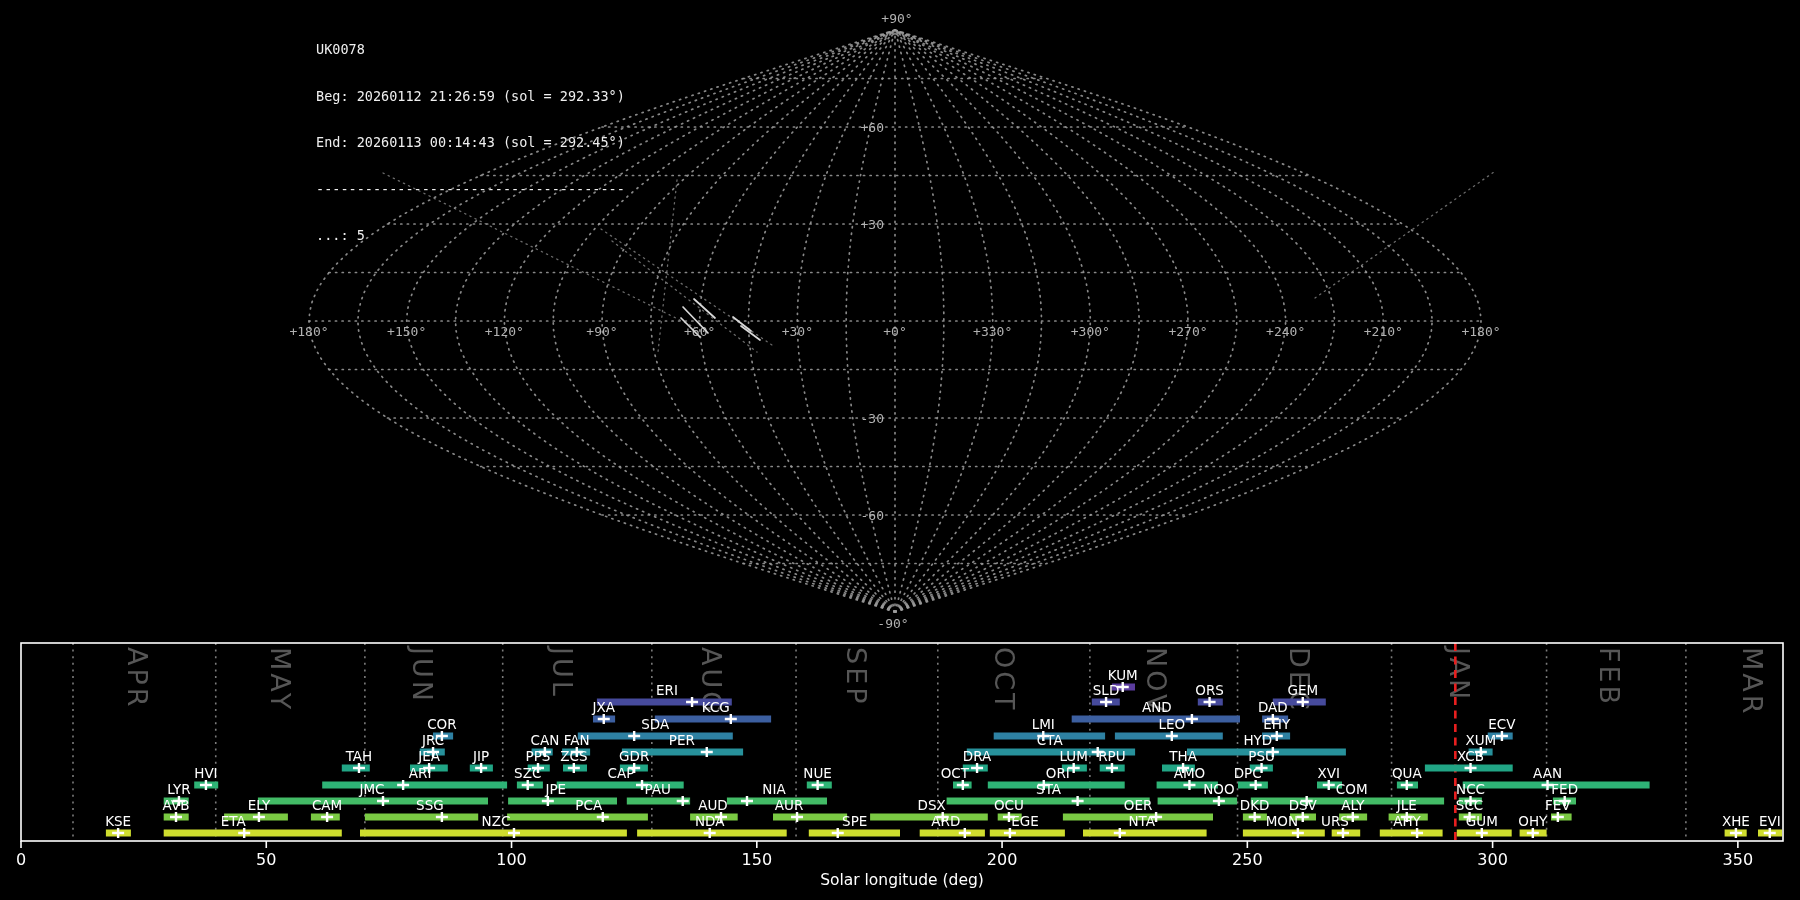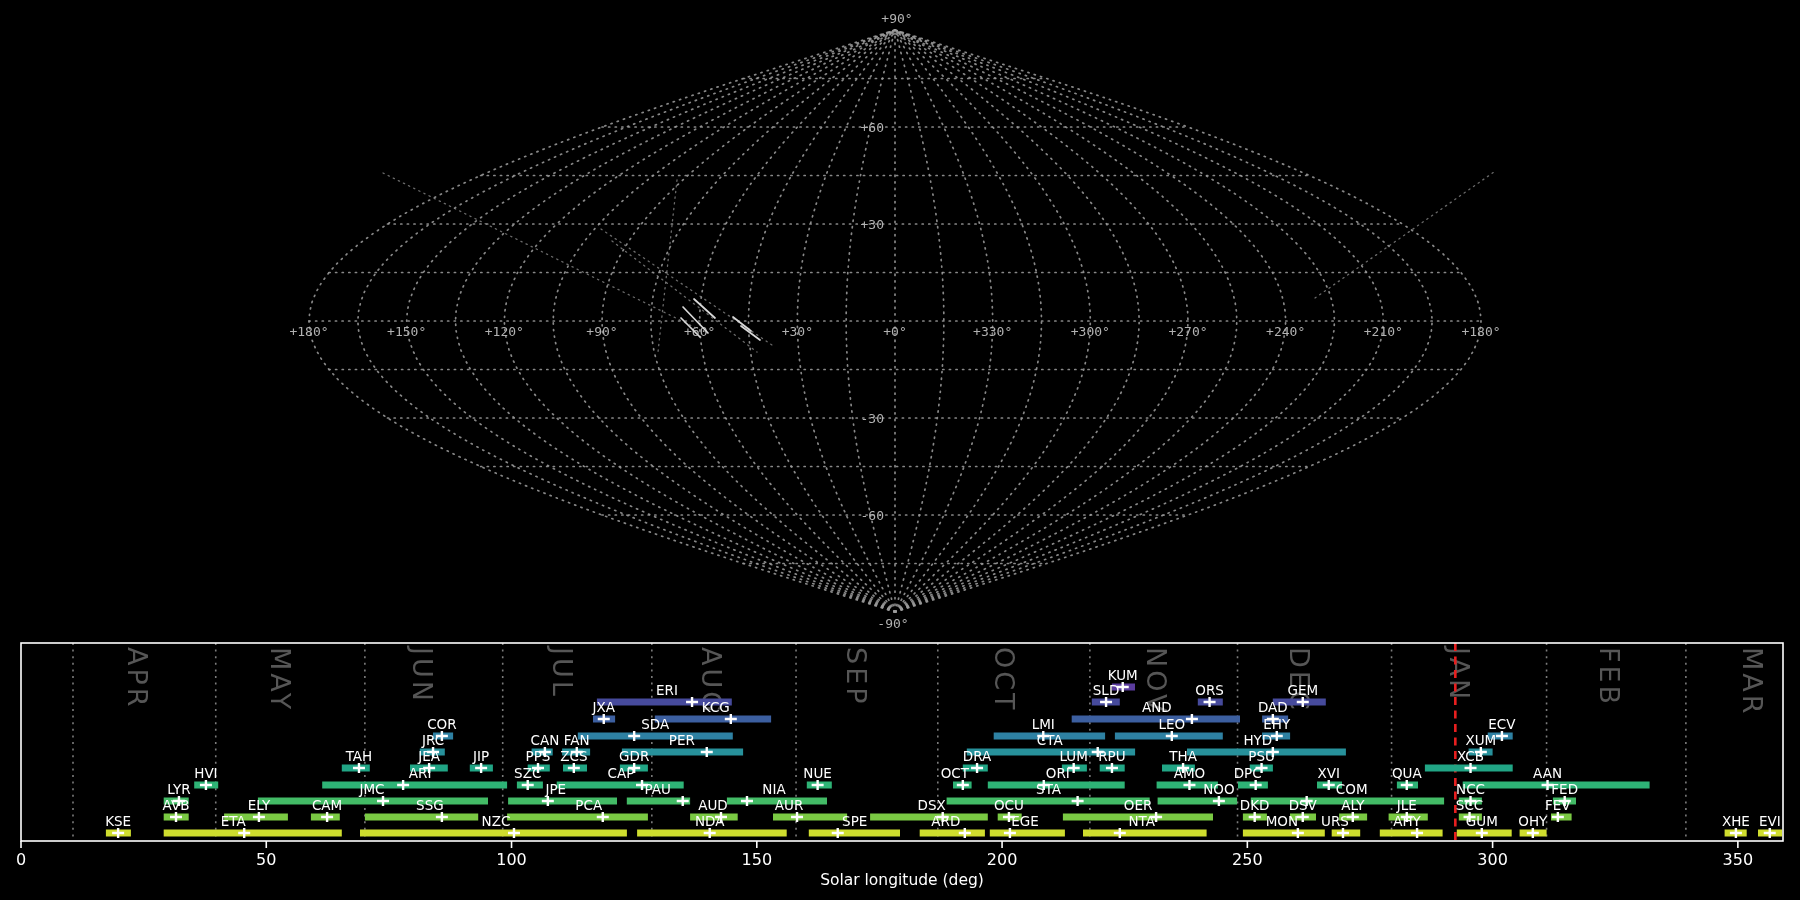--- a/index.html
+++ b/index.html
@@ -9,20 +9,27 @@
           font-family:"DejaVu Sans Mono","Liberation Mono",monospace;
           font-size:13.5px;line-height:15.5px;white-space:pre;}
   svg{position:absolute;left:0;top:0;}
   text{font-family:"DejaVu Sans","Liberation Sans",sans-serif;}
   .maplab{font-family:"DejaVu Sans Mono","Liberation Mono",monospace;}
 </style>
 </head>
 <body>
 
 <div id="app">
+  <div id="header">
+    <div>UK0078</div>
+    <div>Beg: 20260112 21:26:59 (sol = 292.33°)</div>
+    <div>End: 20260113 00:14:43 (sol = 292.45°)</div>
+    <div>--------------------------------------</div>
+    <div>...: 5</div>
+  </div>
   <svg id="plot" width="1800" height="900" viewBox="0 0 1800 900">
     <g id="sky-group">
         <path d="M743.3320395699228,563.5 L1046.667960430077,563.5" fill="none" stroke="#9b9b9b" stroke-width="1.7" stroke-dasharray="1.2 5.4" stroke-linecap="round" opacity="0.88"></path>
         <path d="M602,515 L1188,515" fill="none" stroke="#9b9b9b" stroke-width="1.7" stroke-dasharray="1.2 5.4" stroke-linecap="round" opacity="0.88"></path>
         <path d="M480.6354262246831,466.5 L1309.3645737753168,466.5" fill="none" stroke="#9b9b9b" stroke-width="1.7" stroke-dasharray="1.2 5.4" stroke-linecap="round" opacity="0.88"></path>
         <path d="M387.5091133823189,418 L1402.490886617681,418" fill="none" stroke="#9b9b9b" stroke-width="1.7" stroke-dasharray="1.2 5.4" stroke-linecap="round" opacity="0.88"></path>
         <path d="M328.9674657946059,369.5 L1461.032534205394,369.5" fill="none" stroke="#9b9b9b" stroke-width="1.7" stroke-dasharray="1.2 5.4" stroke-linecap="round" opacity="0.88"></path>
         <path d="M309,321 L1481,321" fill="none" stroke="#9b9b9b" stroke-width="1.7" stroke-dasharray="1.2 5.4" stroke-linecap="round" opacity="0.88"></path>
         <path d="M328.9674657946059,272.5 L1461.032534205394,272.5" fill="none" stroke="#9b9b9b" stroke-width="1.7" stroke-dasharray="1.2 5.4" stroke-linecap="round" opacity="0.88"></path>
         <path d="M387.5091133823189,224 L1402.490886617681,224" fill="none" stroke="#9b9b9b" stroke-width="1.7" stroke-dasharray="1.2 5.4" stroke-linecap="round" opacity="0.88"></path>

